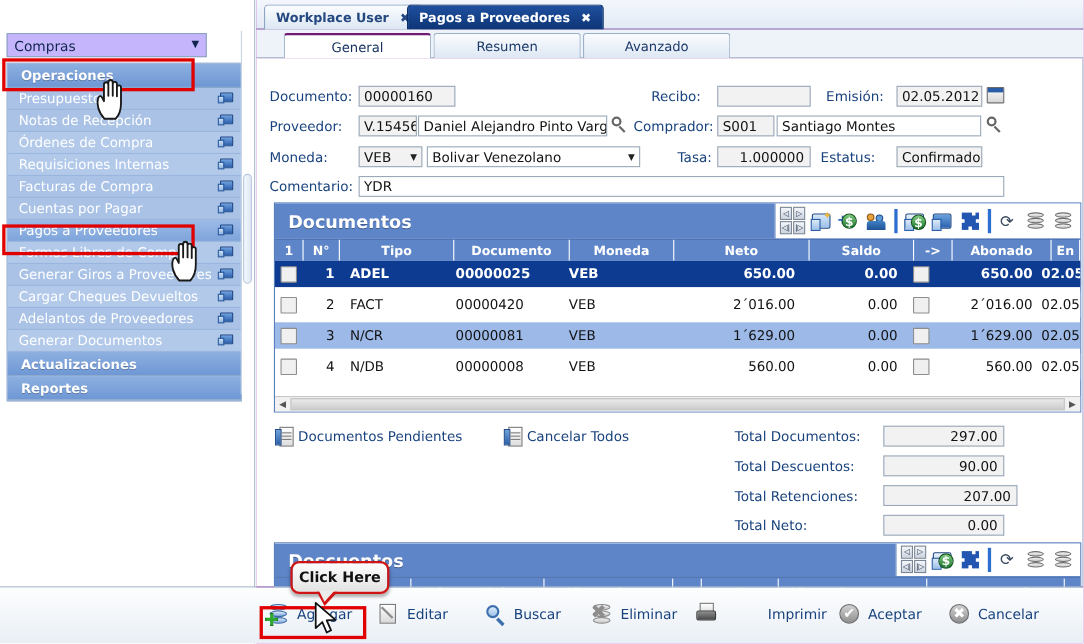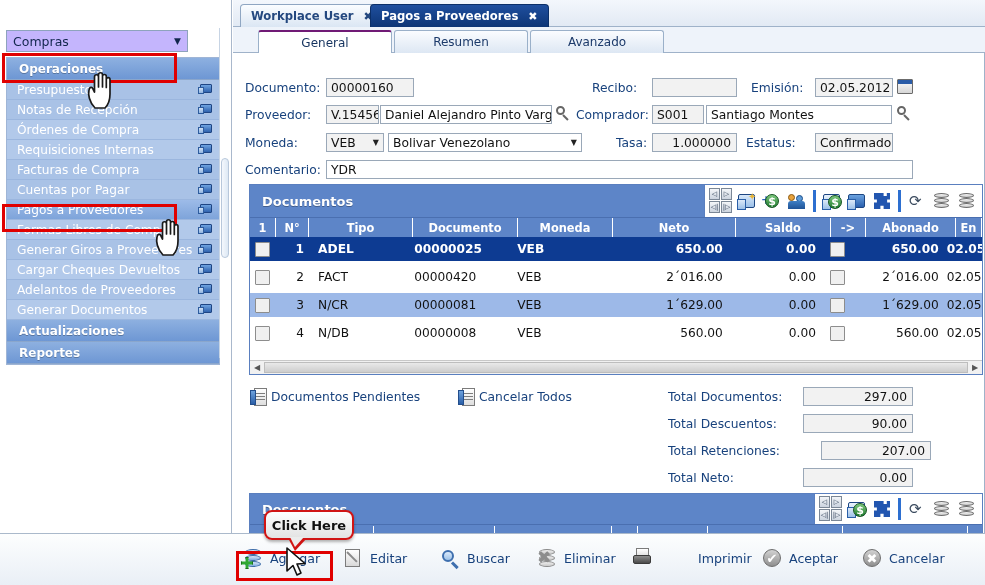--- a/index.html
+++ b/index.html
@@ -209,21 +209,21 @@
   }
 
   
   .gpanel { position:absolute; border:1px solid #5a7fbf; }
   .gtitlebar {
     position:absolute; left:0; top:0; right:0; height:32px;
     background:#5d85c8;
     display:flex; align-items:center;
   }
   .gtitle {
-    color:#ffffff; font-weight:bold; font-size:13px;
+    color:#ffffff; font-weight:bold; font-size:16px;
     padding-left:12px; text-shadow:0 1px 0 rgba(0,0,0,.3);
   }
   .gtools {
     position:absolute; right:0; top:0; height:32px; background:#ffffff;
     display:flex; align-items:center; gap:3px; padding:0 4px;
     border-left:1px solid #5a7fbf;
   }
   .tool { width:22px; height:24px; position:relative; }
   .navpad { width:24px; height:26px; position:relative; }
   .navpad i {
@@ -808,21 +808,21 @@
     <div class="fld num" style="left:570px; top:334px; width:110px;">
       <span>297.00</span>
     </div>
 
     <div class="lbl" style="left:435px; top:364px;">Total Descuentos:</div>
     <div class="fld num" style="left:570px; top:361px; width:110px;">
       <span>90.00</span>
     </div>
 
     <div class="lbl" style="left:435px; top:391px;">Total Retenciones:</div>
-    <div class="fld num" style="left:588px; top:388px; width:110px;">
+    <div class="fld num" style="left:570px; top:388px; width:122px;">
       <span>207.00</span>
     </div>
 
     <div class="lbl" style="left:435px; top:418px;">Total Neto:</div>
     <div class="fld num" style="left:570px; top:415px; width:110px;">
       <span>0.00</span>
     </div>
 
     <div class="gpanel" style="left:16px; top:440px; width:734px; height:48px; overflow:hidden;">
       <div class="gtitlebar" style="height:30px;">

